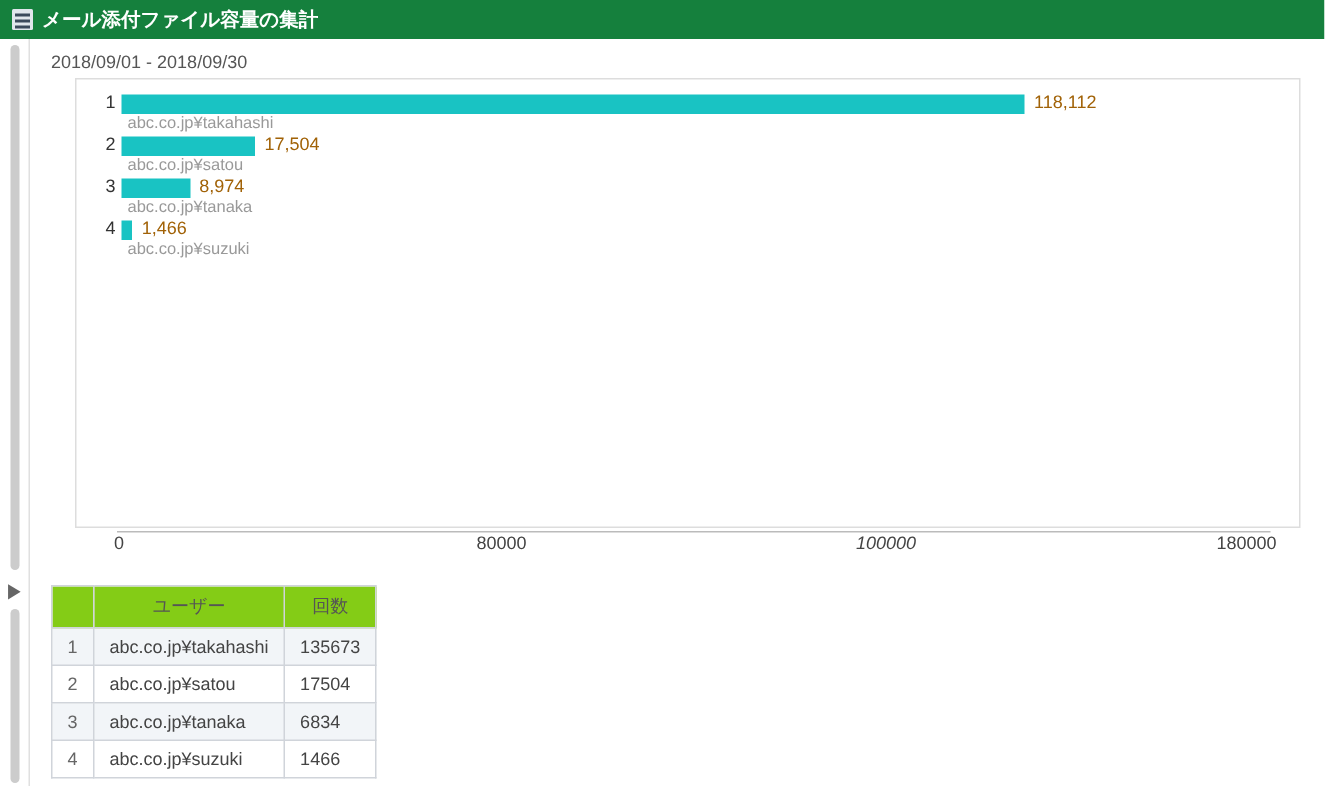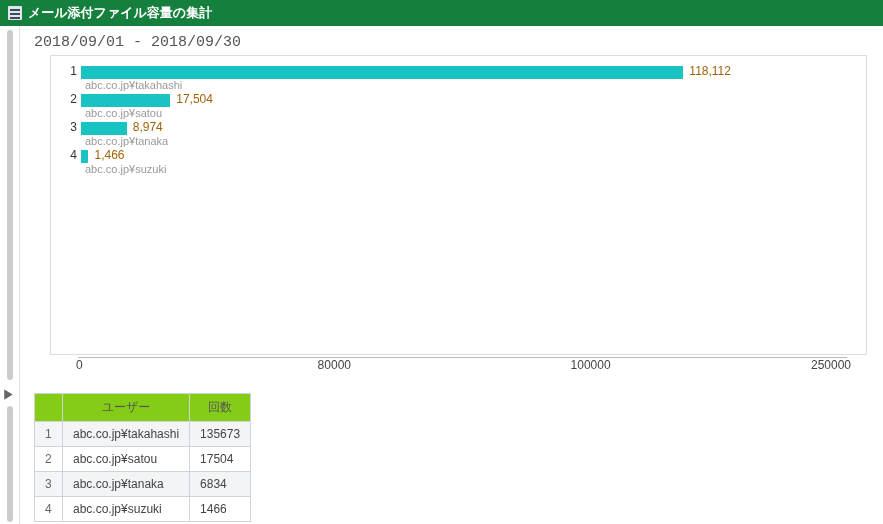--- a/index.html
+++ b/index.html
@@ -70,23 +70,22 @@
   .gutter-bot { flex:1; padding:4px 0;}
   .content {
     flex: 1;
     padding: 6px 10px 0 10px;
     display: flex;
     flex-direction: column;
     overflow:hidden;
   }
   .date-range {
     color: #555;
-    font-size: 15px;
+    font-size: 12px;
     padding: 2px 0 4px 4px;
-    font-family: Liberation Mono, monospace;
   }
   .chart-box {
     border: 1px solid #ddd;
     height: 300px;
     margin-left: 20px;
     margin-right: 6px;
     padding: 10px 20px 4px 4px;
     position: relative;
   }
   .bars-area {
@@ -140,21 +139,21 @@
   }
   .axis .tick {
     position: absolute;
     top: 0;
     font-size: 12px;
     color: #444;
     transform: translateX(-50%);
   }
   .axis .t0 { left: 0%; transform: translateX(-2px);}
   .axis .t1 { left: 33.33%; }
-  .axis .t2 { left: 66.66%; }
+  .axis .t2 { left: 66.66%; font-style: italic; }
   .axis .t3 { left: 100%; transform: translateX(-90%);}
   .table-wrap {
     margin-top: 18px;
     margin-left: 4px;
   }
   table.data {
     border-collapse: collapse;
     font-size: 12px;
   }
   table.data th, table.data td {
@@ -226,21 +225,21 @@
             <span class="val" style="left:calc(0.9773333333333334% + 6px)">1,466</span>
             <span class="lbl">abc.co.jp¥suzuki</span>
           </div>
         </div>
     </div>
 
     <div class="axis">
       <span class="tick t0">0</span>
       <span class="tick t1">80000</span>
       <span class="tick t2">100000</span>
-      <span class="tick t3">250000</span>
+      <span class="tick t3">180000</span>
     </div>
 
     <div class="table-wrap">
       <table class="data">
         <thead>
           <tr>
             <th class="idx-col"></th>
             <th class="user-col">ユーザー</th>
             <th class="cnt-col">回数</th>
           </tr>

